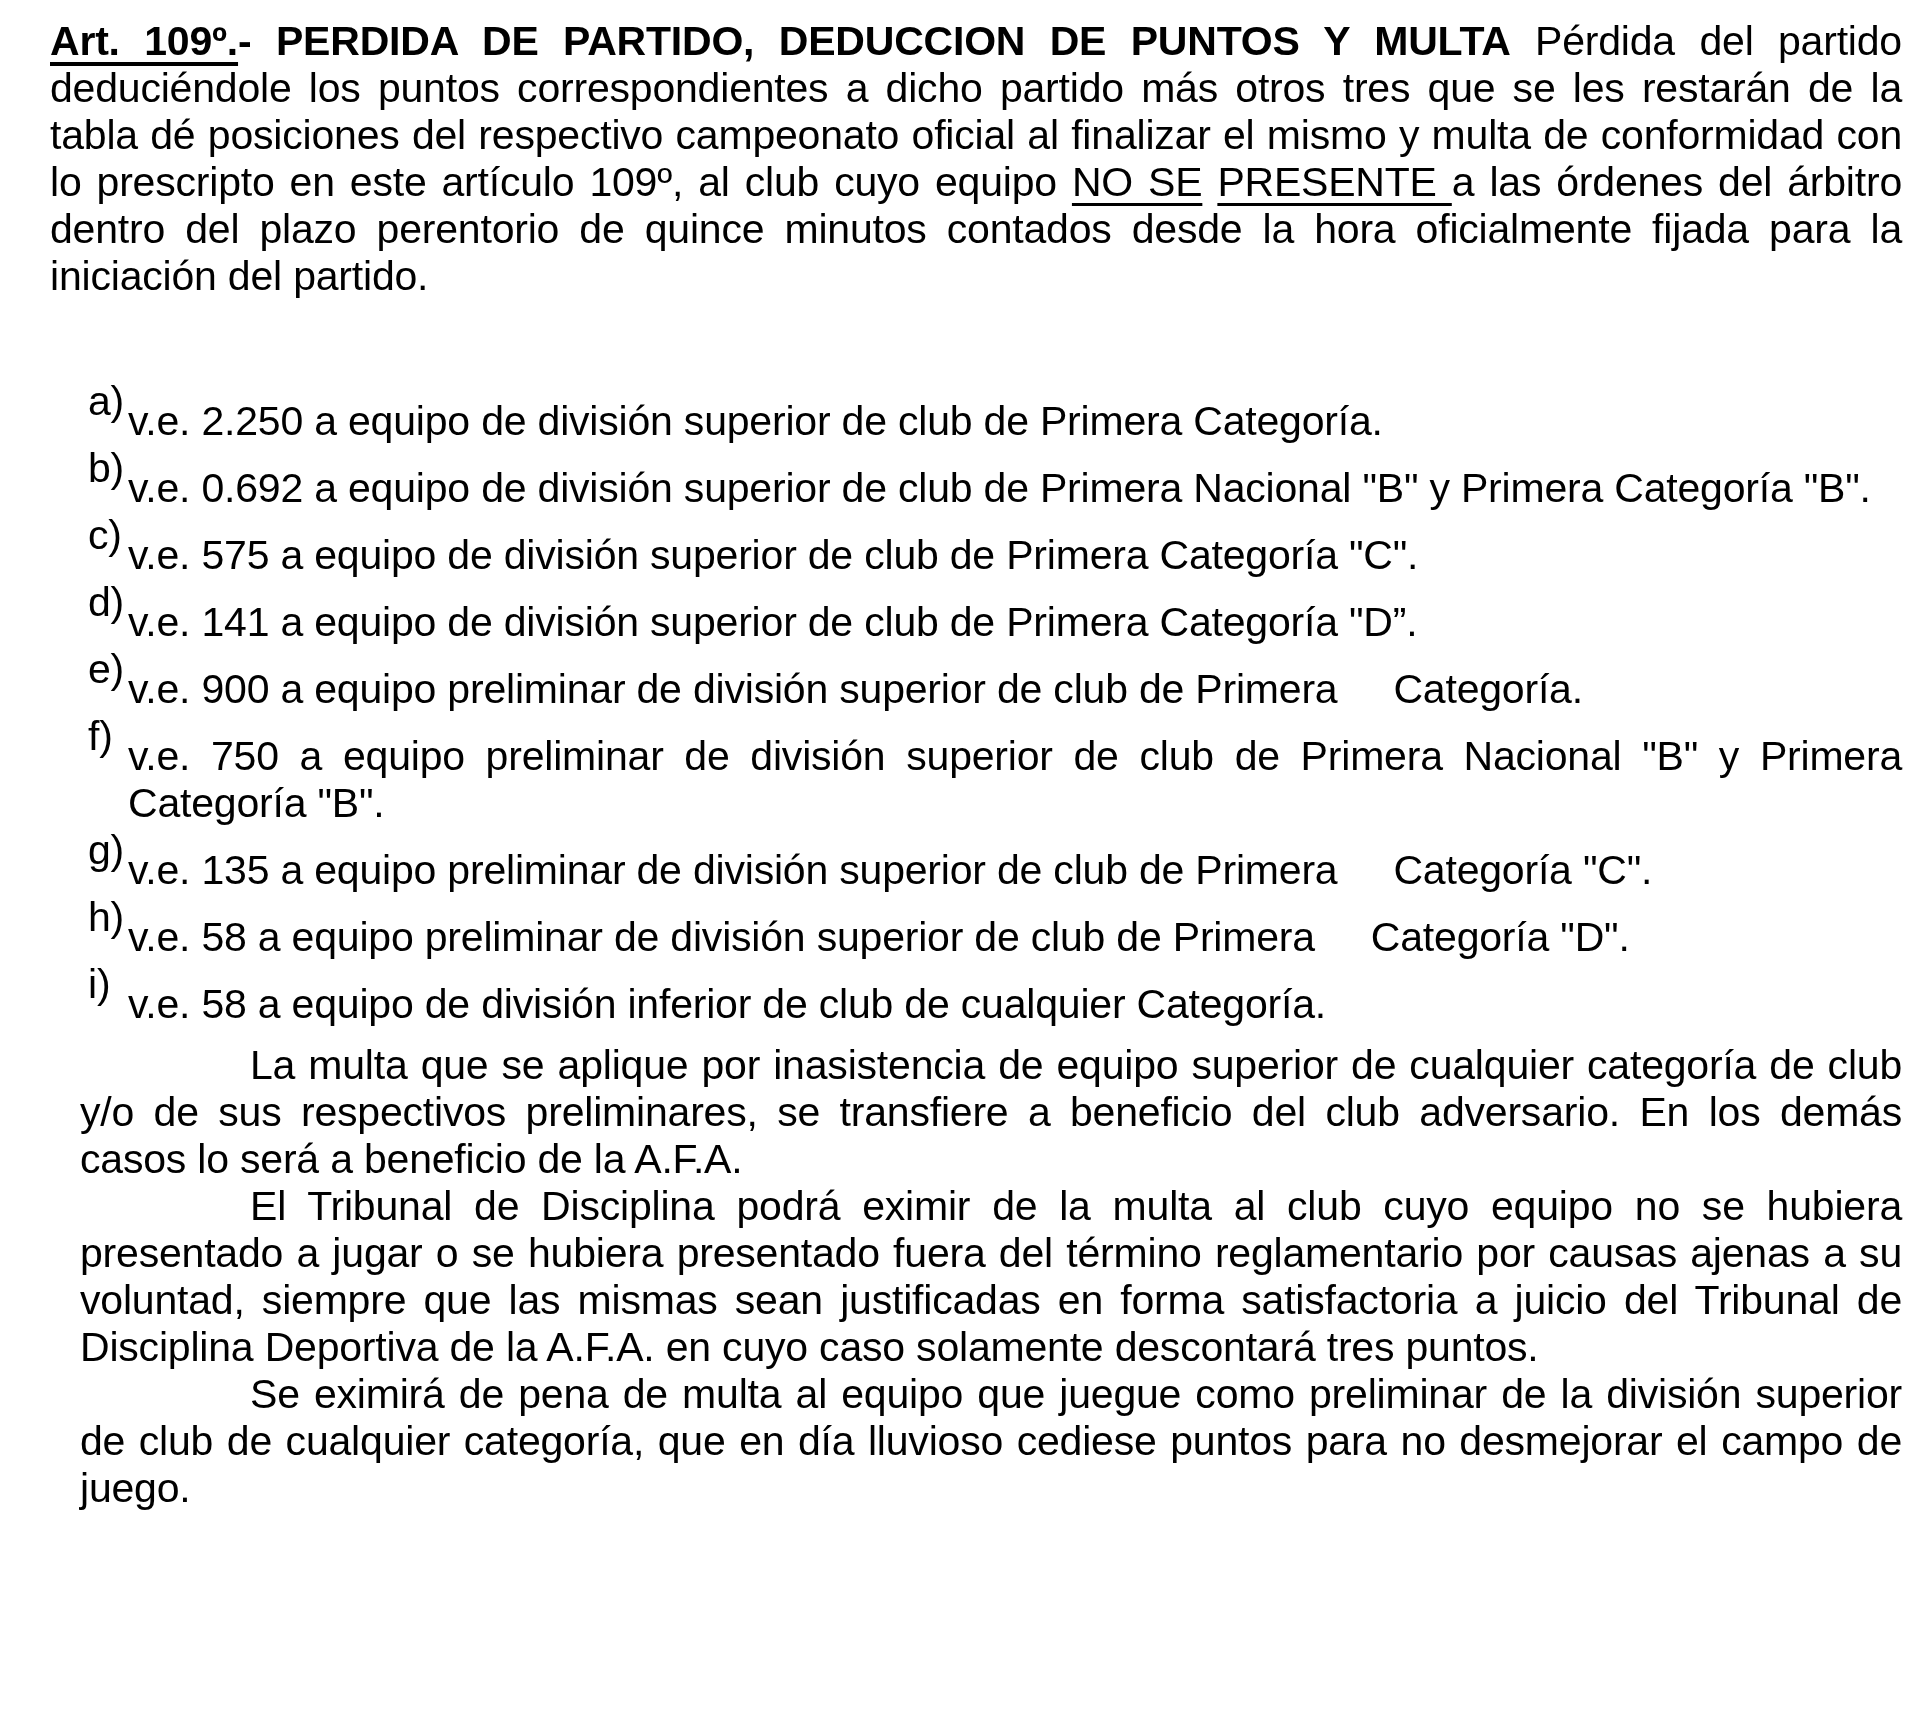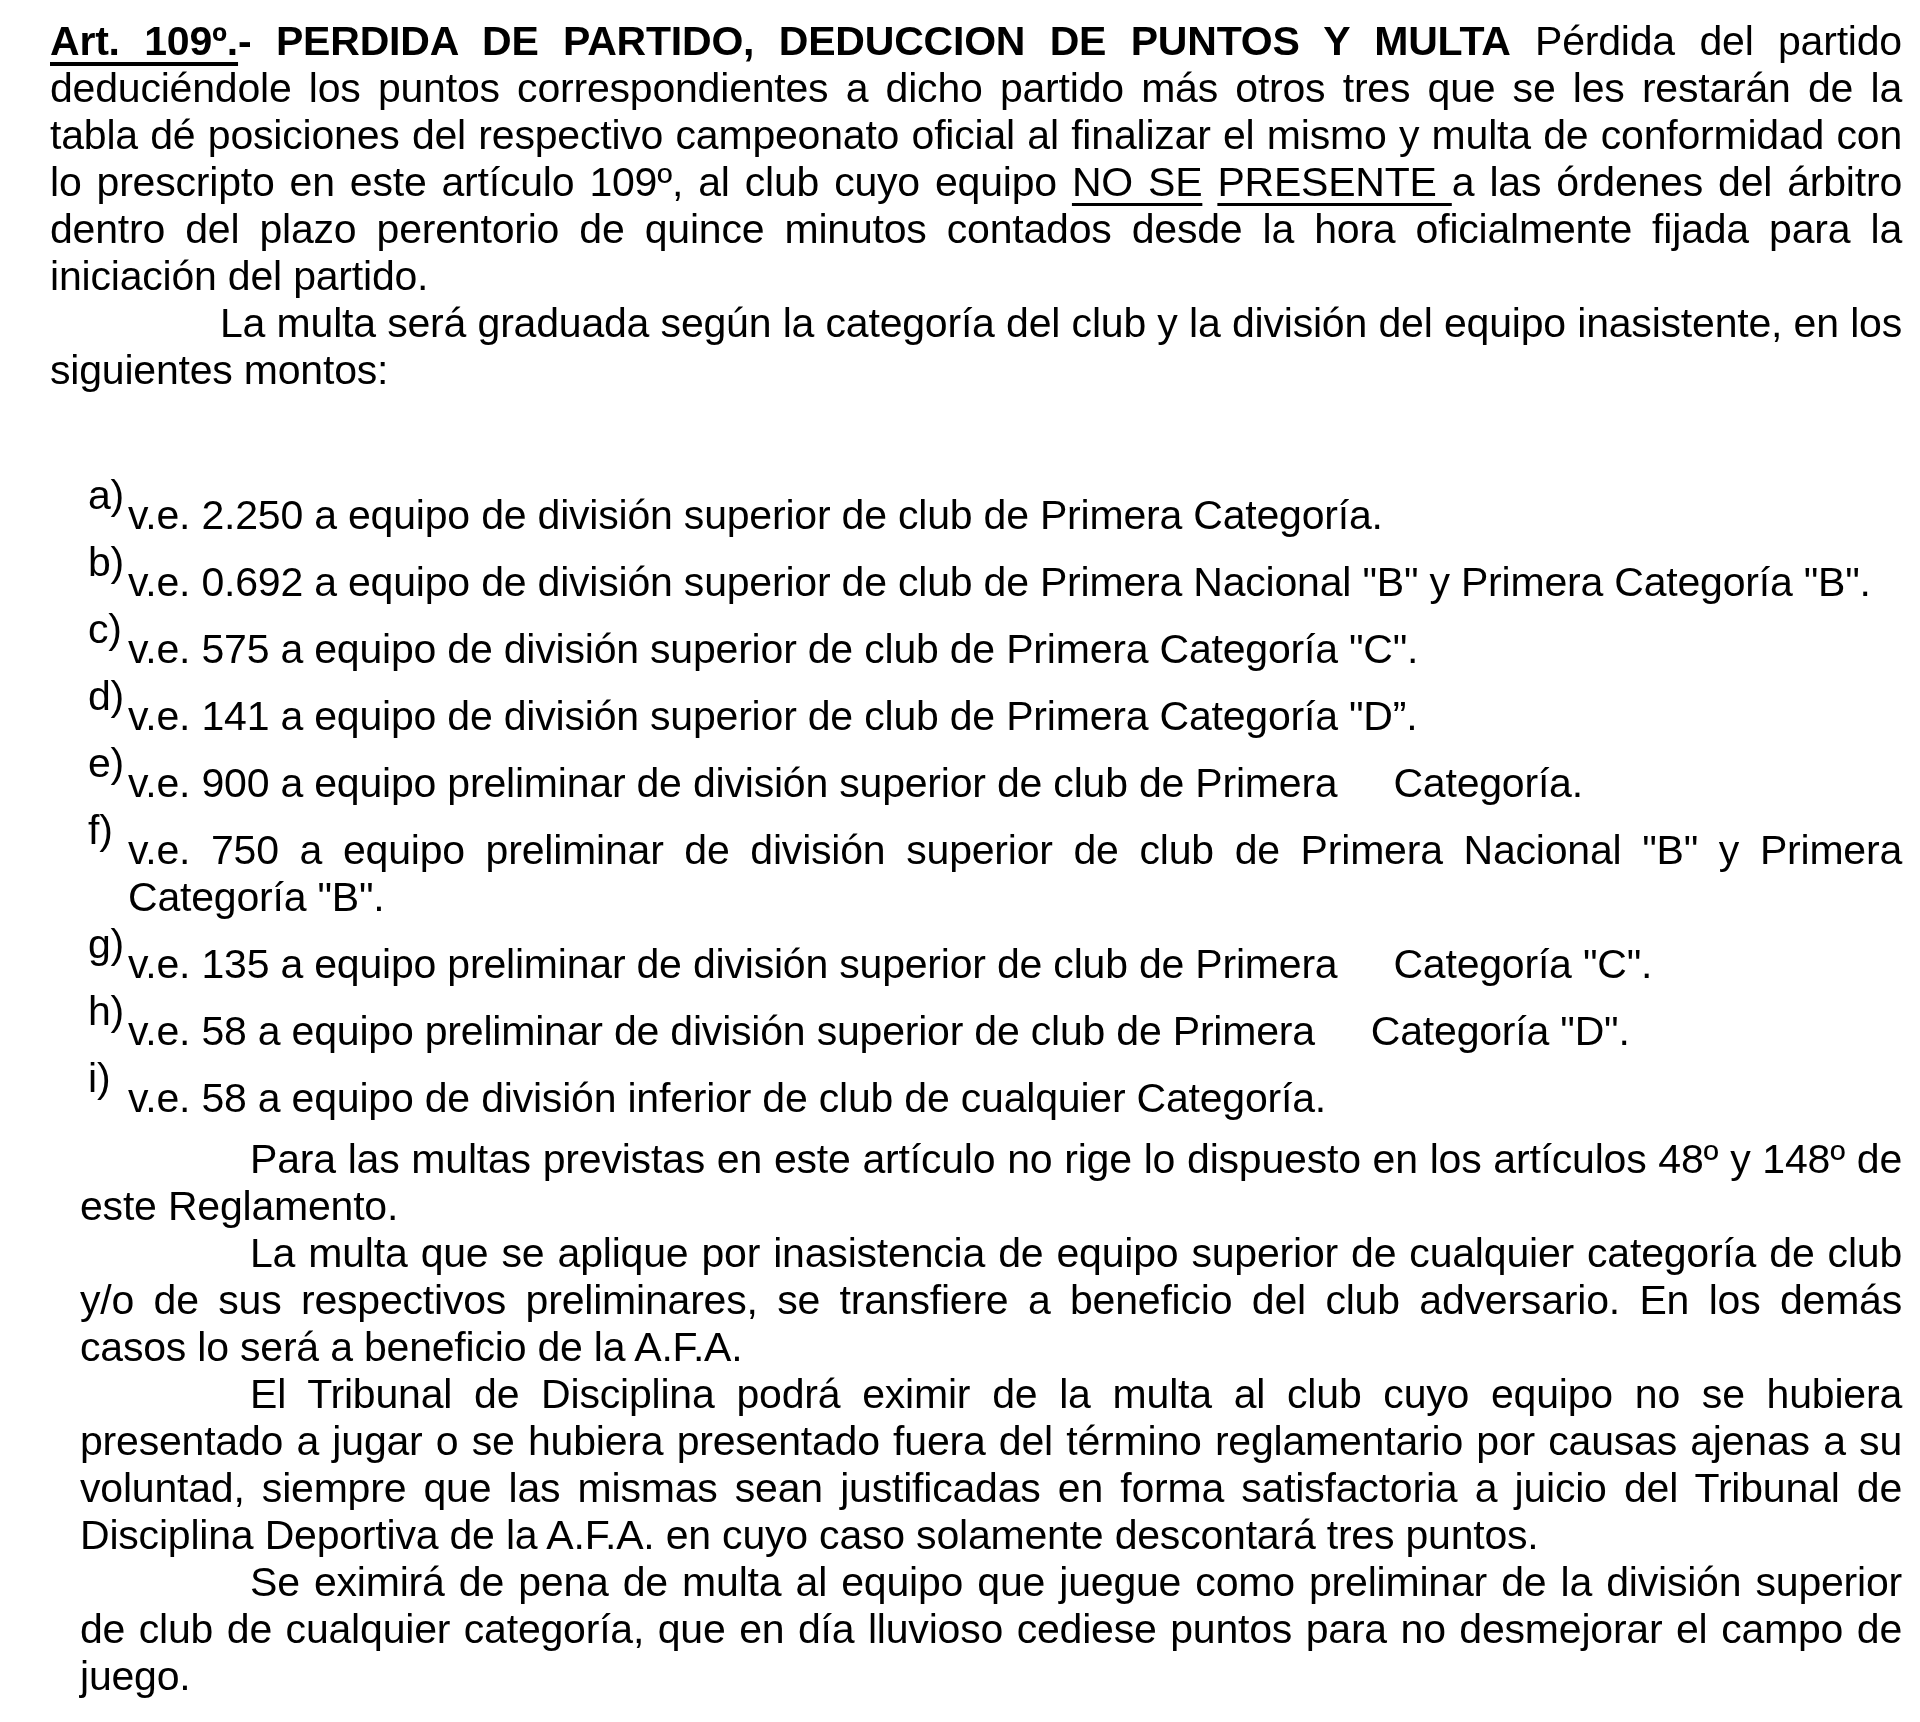--- a/index.html
+++ b/index.html
@@ -63,21 +63,20 @@
 </style>
 </head>
 <body>
 
 <div class="page">
 
   <p class="intro">
     <span class="art-number">Art. 109º.</span><span class="art-title">- PERDIDA DE PARTIDO, DEDUCCION DE PUNTOS Y MULTA</span><span> Pérdida del partido deduciéndole los puntos correspondientes a dicho partido más otros tres que se les restarán de la tabla dé posiciones del respectivo campeonato oficial al finalizar el mismo y multa de conformidad con lo prescripto en este artículo 109º, al club cuyo equipo </span><span class="u">NO SE</span><span> </span><span class="u">PRESENTE&nbsp;</span><span>a las órdenes del árbitro dentro del plazo perentorio de quince minutos contados desde la hora oficialmente fijada para la iniciación del partido.</span>
   </p>
 
-  <p class="ind">La multa será graduada según la categoría del club y la división del equipo inasistente, en los siguientes montos:</p>
 
   <div class="fine-list">
     <div class="fine-row">
       <span class="lbl">a)</span>
       <div class="txt">v.e. 2.250 a equipo de división superior de club de Primera Categoría.</div>
     </div>
     <div class="fine-row">
       <span class="lbl">b)</span>
       <div class="txt">v.e. 0.692 a equipo de división superior de club de Primera Nacional "B" y Primera Categoría "B".</div>
     </div>
@@ -105,19 +104,18 @@
       <span class="lbl">h)</span>
       <div class="txt">v.e. 58 a equipo preliminar de división superior de club de Primera&nbsp;&nbsp;&nbsp;&nbsp;&nbsp;Categoría "D".</div>
     </div>
     <div class="fine-row">
       <span class="lbl">i)</span>
       <div class="txt">v.e. 58 a equipo de división inferior de club de cualquier Categoría.</div>
     </div>
   </div>
 
   <div class="closing-block">
-    <p class="ind">Para las multas previstas en este artículo no rige lo dispuesto en los artículos 48º y 148º de este Reglamento.</p>
     <p class="ind">La multa que se aplique por inasistencia de equipo superior de cualquier categoría de club y/o de sus respectivos preliminares, se transfiere a beneficio del club adversario. En los demás casos lo será a beneficio de la A.F.A.</p>
     <p class="ind">El Tribunal de Disciplina podrá eximir de la multa al club cuyo equipo no se hubiera presentado a jugar o se hubiera presentado fuera del término reglamentario por causas ajenas a su voluntad, siempre que las mismas sean justificadas en forma satisfactoria a juicio del Tribunal de Disciplina Deportiva de la A.F.A. en cuyo caso solamente descontará tres puntos.</p>
     <p class="ind">Se eximirá de pena de multa al equipo que juegue como preliminar de la división superior de club de cualquier categoría, que en día lluvioso cediese puntos para no desmejorar el campo de juego.</p>
   </div>
 
 </div>
 
 </body></html>

